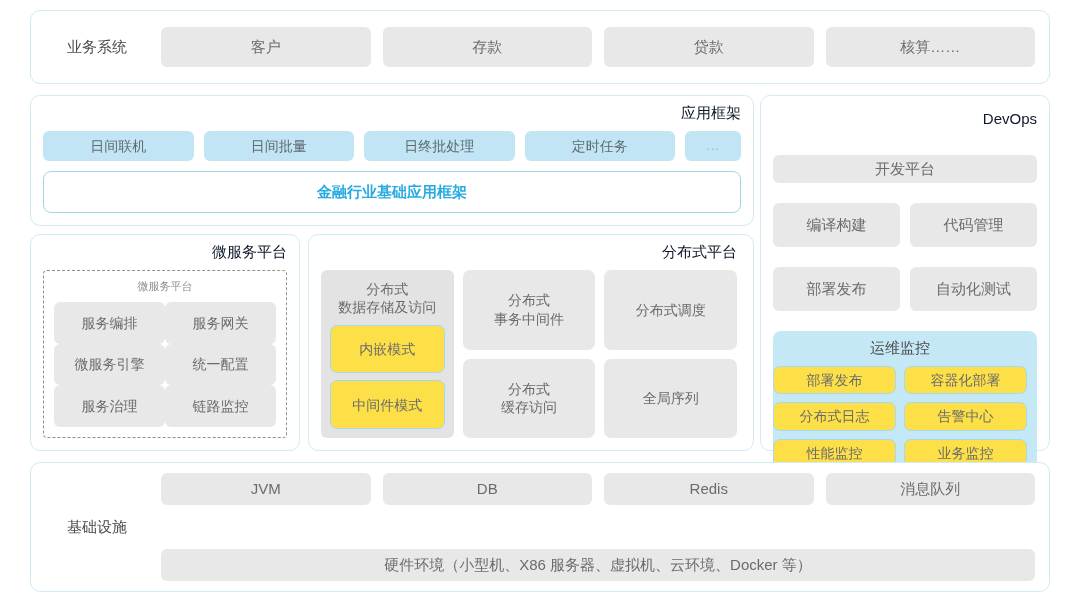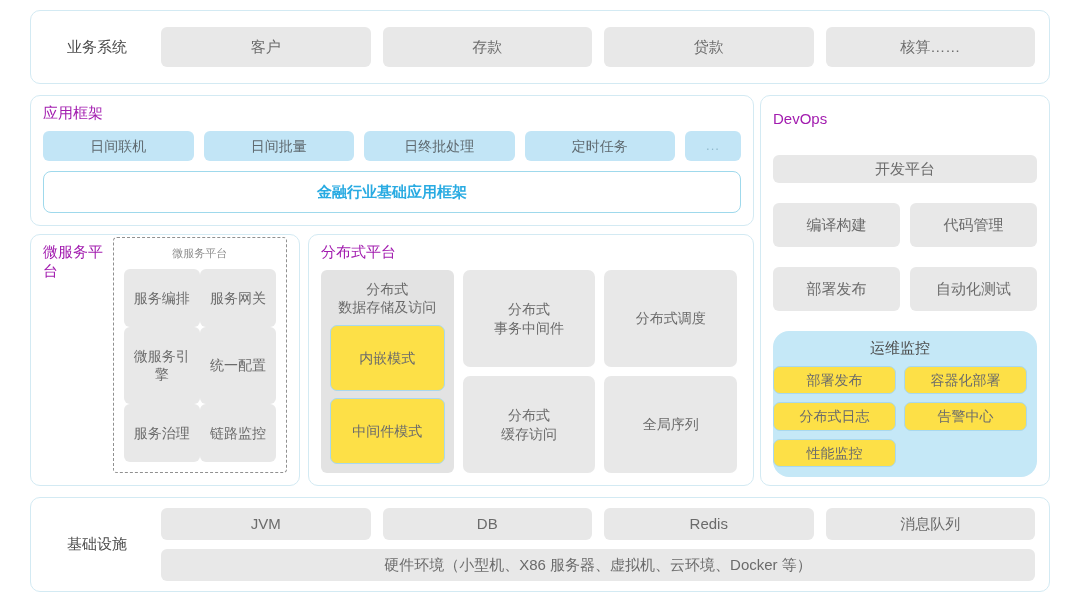--- a/index.html
+++ b/index.html
@@ -99,23 +99,23 @@
   .middle-right {
     flex: 0 0 290px;
     display: flex;
     flex-direction: column;
     padding: 8px 12px 10px 12px;
     gap: 20px;
     box-sizing: border-box;
   }
 
   .card-title {
-    text-align: left;
+    text-align: right;
     font-size: 15px;
-    color: #a21caf;
+    color: #0f172a;
     padding: 6px 0 8px 0;
   }
 
   
   .appfw {
     padding: 2px 12px 12px 12px;
   }
   .appfw-chips {
     display: flex;
     gap: 10px;
@@ -146,21 +146,21 @@
   .mid-row {
     display: flex;
     gap: 8px;
     flex: 1 1 auto;
     min-height: 0;
   }
   .ms-panel {
     flex: 0 0 270px;
     padding: 2px 12px 12px 12px;
     display: flex;
-    flex-direction: row;
+    flex-direction: column;
     box-sizing: border-box;
   }
   .ms-inner {
     border: 1px dashed #909090;
     border-radius: 4px;
     padding: 8px 10px 10px 10px;
     flex: 1 1 auto;
     display: flex;
     flex-direction: column;
   }
@@ -223,21 +223,21 @@
   .devops-row {
     display: flex;
     gap: 10px;
   }
   .devops-row .chip {
     flex: 1 1 0;
     height: 44px;
   }
   .ops-box {
     background: #c5e8f7;
-    border-radius: 16px;
+    border-radius: 8px;
     padding: 2px 10px 10px 0;
     flex: 1 1 auto;
     display: flex;
     flex-direction: column;
     box-sizing: border-box;
   }
   .ops-title {
     text-align: center;
     font-size: 15px;
     color: #4c4c4c;
@@ -268,20 +268,21 @@
     display: flex;
     gap: 12px;
   }
   .infra-top .chip {
     flex: 1 1 0;
     height: 32px;
   }
   .infra-bottom .chip {
     width: 100%;
     height: 32px;
+    margin-top: 35px;
   }
 </style>
 </head>
 <body>
 
 <div class="page">
 
   <div class="panel band">
     <div class="band-label">业务系统</div>
     <div class="band-chips">
@@ -374,20 +375,21 @@
       </div>
 
       <div class="ops-box">
         <div class="ops-title">运维监控</div>
         <div class="ops-grid">
           <div class="chip white-blue">部署发布</div>
           <div class="chip white-blue">容器化部署</div>
           <div class="chip white-blue">分布式日志</div>
           <div class="chip white-blue">告警中心</div>
           <div class="chip white-blue">性能监控</div>
+          <div class="chip white-blue">业务监控</div>
         </div>
       </div>
     </div>
 
   </div>
 
   <div class="panel infra">
     <div class="band-label">基础设施</div>
     <div class="infra-right">
       <div class="infra-top">

